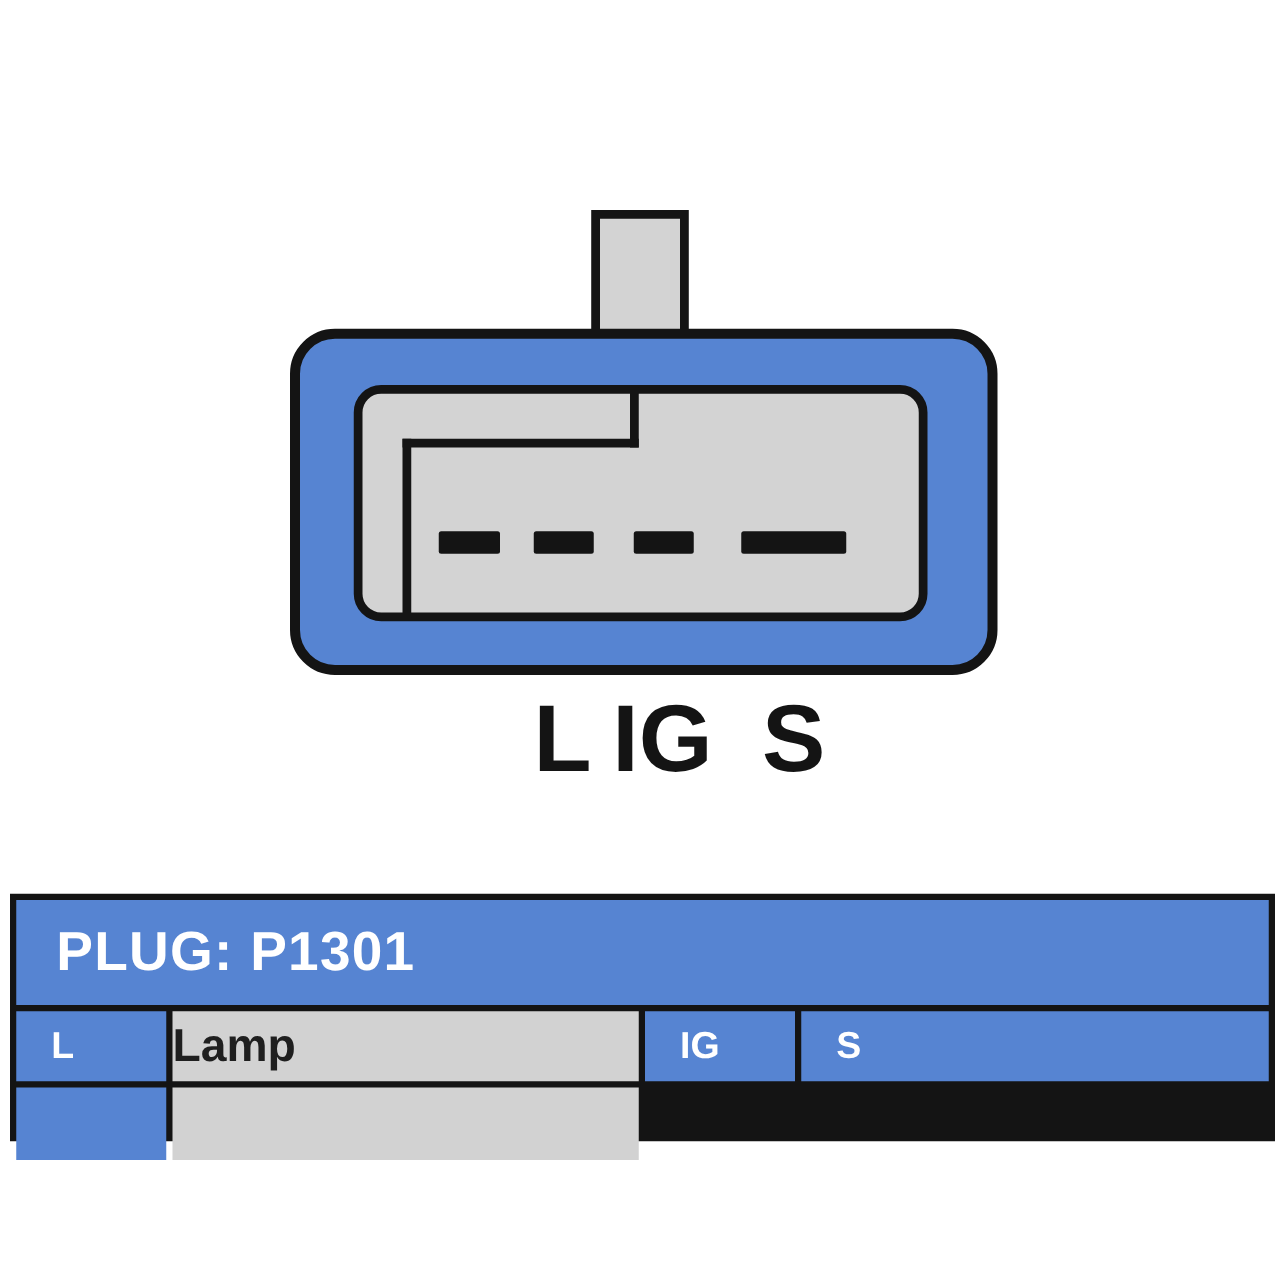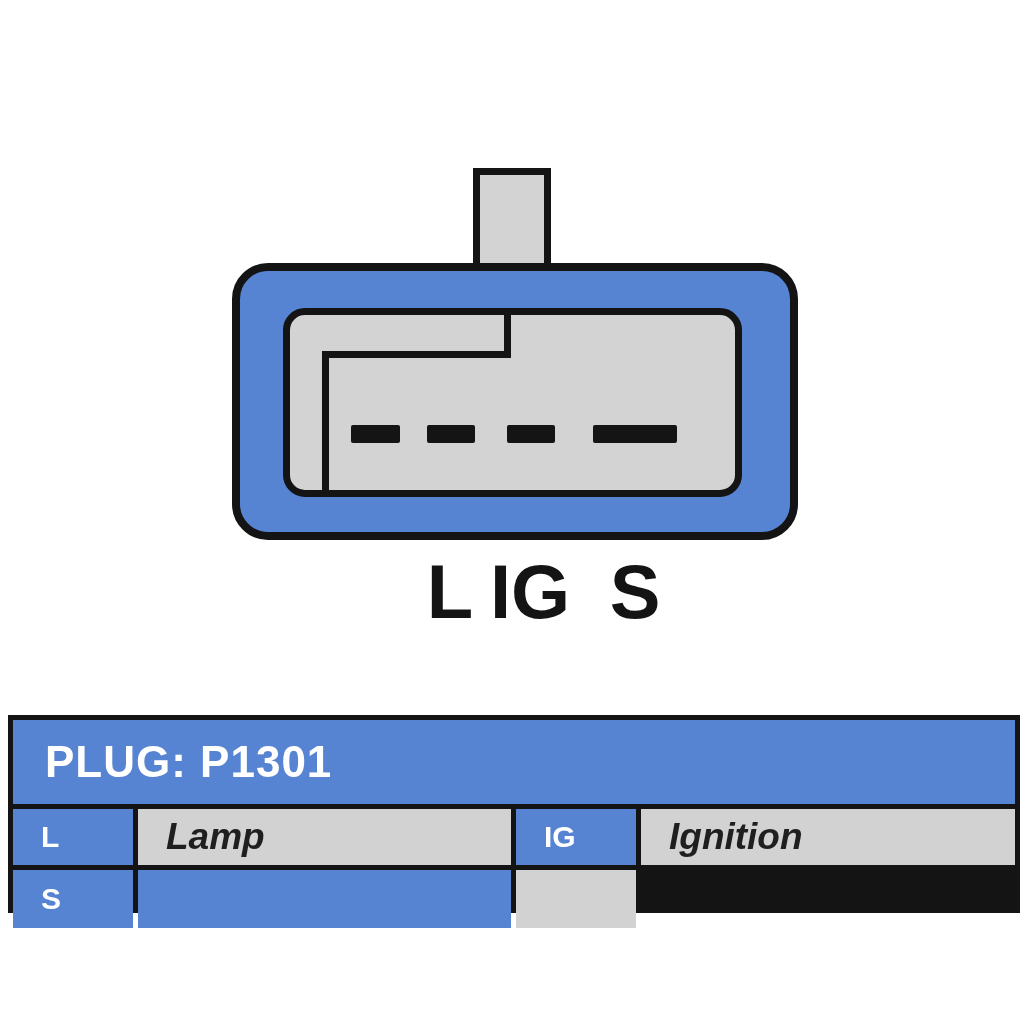--- a/index.html
+++ b/index.html
@@ -62,22 +62,20 @@
     padding-left:32px;
   }
   .cell-label{
     background:#5684d2;color:#ffffff;
     font-size:30px;font-weight:700;
     padding-left:28px;
   }
   .cell-value{
     background:#d2d2d2;color:#1f1f1f;
     font-size:37px;font-weight:600;
-    padding-left:28px;
-    font-style:italic;
   }
 </style>
 </head>
 <body>
 
 <div class="canvas">
 
   <div>
     <div class="abs connector-tab"></div>
     <div class="abs connector-shell"></div>
@@ -93,20 +91,19 @@
     <span class="abs pin-label pin-label-ig">IG</span>
     <span class="abs pin-label pin-label-s">S</span>
   </div>
 
   <div class="abs plug-table">
     <div class="cell cell-header">PLUG: P1301</div>
 
     <div class="cell cell-label">L</div>
     <div class="cell cell-value">Lamp</div>
     <div class="cell cell-label">IG</div>
-    <div class="cell cell-value">Ignition</div>
 
     <div class="cell cell-label">S</div>
     <div class="cell cell-label"></div>
     <div class="cell cell-value"></div>
   </div>
 
 </div>
 
 </body></html>

